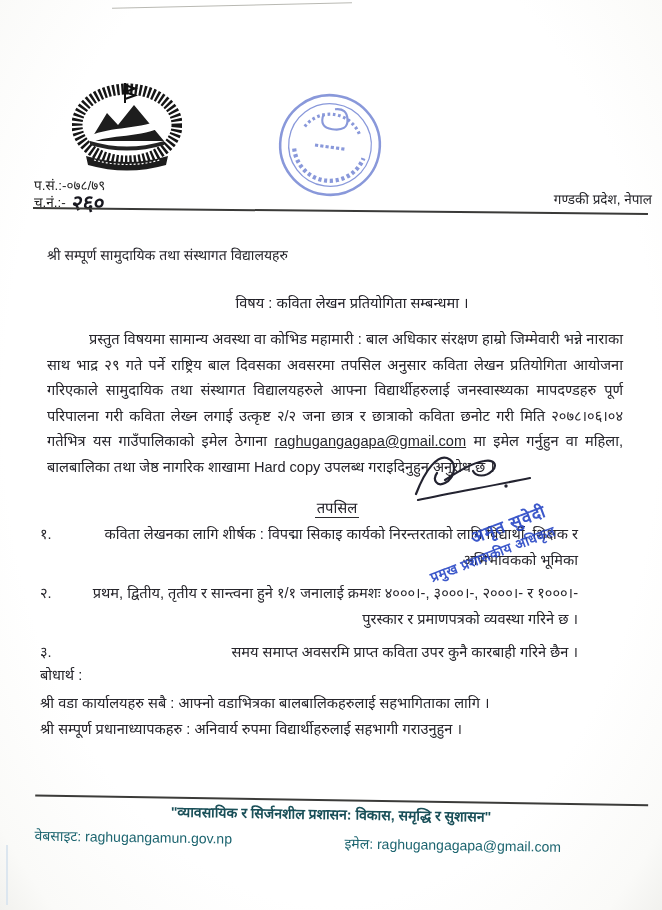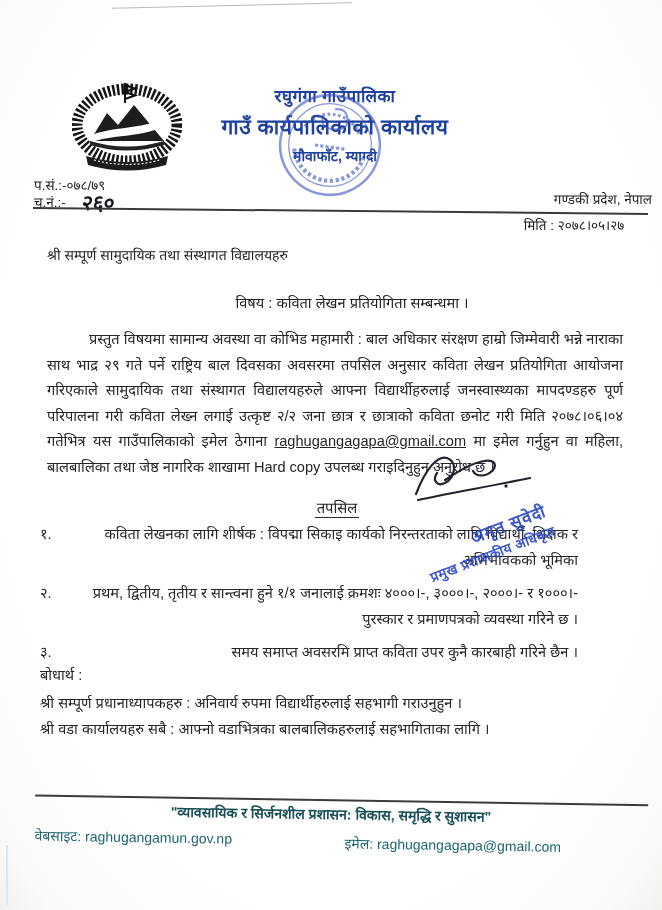--- a/index.html
+++ b/index.html
@@ -19,21 +19,21 @@
   .scan-left{left:6px;top:845px;width:2px;height:60px;background:#dce6ef;}
   
   .emblem{left:72px;top:76px;width:110px;height:98px;}
   .head-text{left:170px;top:84px;width:330px;text-align:center;color:#1f419c;font-weight:bold;}
   .head-line1{font-size:17px;letter-spacing:.5px;}
   .head-line2{font-size:21px;margin-top:5px;letter-spacing:.5px;}
   .head-line3{font-size:14px;margin-top:6px;}
   .round-stamp{left:277px;top:92px;width:106px;height:106px;opacity:.6;transform:rotate(8deg);}
   
   .ref-no{left:34px;top:176px;font-size:13.5px;color:#222;text-align:right;}
-  .disp-row{left:34px;top:193px;font-size:13.5px;color:#222;display:flex;align-items:flex-end;gap:16px;}
+  .disp-row{left:34px;top:193px;font-size:13.5px;color:#222;display:flex;align-items:flex-end;gap:6px;}
   .disp-num{font-size:21px;font-weight:bold;transform:skewX(-8deg);line-height:16px;color:#17171f;}
   .rule-main{left:33px;top:207px;width:615px;height:2px;background:#39393б;background:#3a3a38;transform:rotate(.55deg);transform-origin:left center;}
   .province{left:492px;top:190px;width:160px;font-size:13.5px;color:#1d1d22;text-align:right;}
   .date-line{left:492px;top:216px;width:164px;font-size:13.5px;color:#1d1d22;text-align:center;}
   
   .addressee{left:47px;top:244px;font-size:14px;line-height:22px;color:#26252b;}
   .subject{left:0;right:0;top:292px;text-align:center;font-size:14.6px;color:#222128;margin-left:42px;}
   
   .body-par{left:47px;top:327px;width:576px;font-size:14.6px;line-height:25.5px;text-align:justify;text-indent:42px;color:#26252b;}
   .email-inline{text-decoration:underline;}
@@ -75,25 +75,20 @@
       <ellipse cx="55" cy="48" rx="40" ry="27" fill="#ffffff"></ellipse>
       <path d="M53 6 L53 26 M53 8 L63 11.5 L53 15 M53 15 L63 18.5 L53 22" stroke="#111" stroke-width="2" fill="none"></path>
       <path d="M18 64 L35 36 L46 48 L62 28 L92 64 Z" fill="#1d1d1d"></path>
       <path d="M18 59 C38 49 70 53 92 41 L92 49 C70 61 38 57 18 66 Z" fill="#ffffff"></path>
       <path d="M18 64 Q55 75 92 64 L92 68 Q55 79 18 68 Z" fill="#242424"></path>
       <path d="M14 79 Q55 91 96 79 L94 88 Q55 99 16 88 Z" fill="#1d1d1d"></path>
       <path d="M22 83 Q55 92 88 83" stroke="#ffffff" stroke-width="1.2" stroke-dasharray="2 2" fill="none"></path>
     </svg>
   </div>
 
-  <div class="abs head-text">
-    <div class="head-line1">रघुगंगा गाउँपालिका</div>
-    <div class="head-line2">गाउँ कार्यपालिकाको कार्यालय</div>
-    <div class="head-line3">मौवाफाँट, म्याग्दी</div>
-  </div>
 
   <div class="abs round-stamp">
     <svg width="106" height="106" viewBox="0 0 100 100">
       <circle cx="50" cy="50" r="47" fill="none" stroke="#3b55c2" stroke-width="2.4"></circle>
       <circle cx="50" cy="50" r="39" fill="none" stroke="#3b55c2" stroke-width="1.2"></circle>
       <path d="M50 16 q11 -3 13 8 q2 11 -13 11 q-13 0 -10 -13" fill="none" stroke="#3b55c2" stroke-width="2"></path>
       <path d="M17 58 a34 34 0 0 0 66 0" fill="none" stroke="#3b55c2" stroke-width="4" stroke-dasharray="3 2.5"></path>
       <path d="M24 36 a30 30 0 0 1 52 0" fill="none" stroke="#3b55c2" stroke-width="3" stroke-dasharray="2.5 2.5"></path>
       <path d="M36 52 h28" stroke="#3b55c2" stroke-width="3" stroke-dasharray="3 2"></path>
     </svg>
@@ -101,21 +96,20 @@
 
   <div class="abs ref-no">प.सं.:-०७८/७९</div>
   <div class="abs disp-row">
     <span>च.नं.:-</span>
     <span class="disp-num">२६०</span>
   </div>
 
   <div class="abs rule-main"></div>
 
   <div class="abs province">गण्डकी प्रदेश, नेपाल</div>
-  <div class="abs date-line">मिति : २०७८।०५।२७</div>
 
   <div class="abs addressee">
     <div>श्री सम्पूर्ण सामुदायिक तथा संस्थागत विद्यालयहरु</div>
   </div>
 
   <div class="abs subject">विषय : कविता लेखन प्रतियोगिता सम्बन्धमा ।</div>
 
   <div class="abs body-par"><span>प्रस्तुत विषयमा सामान्य अवस्था वा कोभिड महामारी : बाल अधिकार संरक्षण हाम्रो जिम्मेवारी भन्ने नाराका साथ भाद्र २९ गते पर्ने राष्ट्रिय बाल दिवसका अवसरमा तपसिल अनुसार कविता लेखन प्रतियोगिता आयोजना गरिएकाले सामुदायिक तथा संस्थागत विद्यालयहरुले आफ्ना विद्यार्थीहरुलाई जनस्वास्थ्यका मापदण्डहरु पूर्ण परिपालना गरी कविता लेख्न लगाई उत्कृष्ट २/२ जना छात्र र छात्राको कविता छनोट गरी मिति २०७८।०६।०४ गतेभित्र यस गाउँपालिकाको इमेल ठेगाना </span><span class="email-inline">raghugangagapa@gmail.com</span><span> मा इमेल गर्नुहुन वा महिला, बालबालिका तथा जेष्ठ नागरिक शाखामा Hard copy उपलब्ध गराइदिनुहुन अनुरोध छ ।</span></div>
 
   <div class="abs signature">
@@ -142,22 +136,22 @@
     </div>
   </div>
 
   <div class="abs officer-stamp">
     <div class="stamp-name">अमृत सुवेदी</div>
     <div class="stamp-title">प्रमुख प्रशासकीय अधिकृत</div>
   </div>
 
   <div class="abs bodh-head">बोधार्थ :</div>
   <div class="abs bodh-lines">
+    <div>श्री वडा कार्यालयहरु सबै : आफ्नो वडाभित्रका बालबालिकहरुलाई सहभागिताका लागि ।</div>
     <div>श्री सम्पूर्ण प्रधानाध्यापकहरु : अनिवार्य रुपमा विद्यार्थीहरुलाई सहभागी गराउनुहुन ।</div>
-    <div>श्री वडा कार्यालयहरु सबै : आफ्नो वडाभित्रका बालबालिकहरुलाई सहभागिताका लागि ।</div>
   </div>
 
   <div class="abs footer">
     <div class="footer-rule"></div>
     <div class="motto">"व्यावसायिक र सिर्जनशील प्रशासन: विकास, समृद्धि र सुशासन"</div>
     <div class="contact-row">
       <div class="website">
         <span>वेबसाइट:</span>
         <span>raghugangamun.gov.np</span>
       </div>

